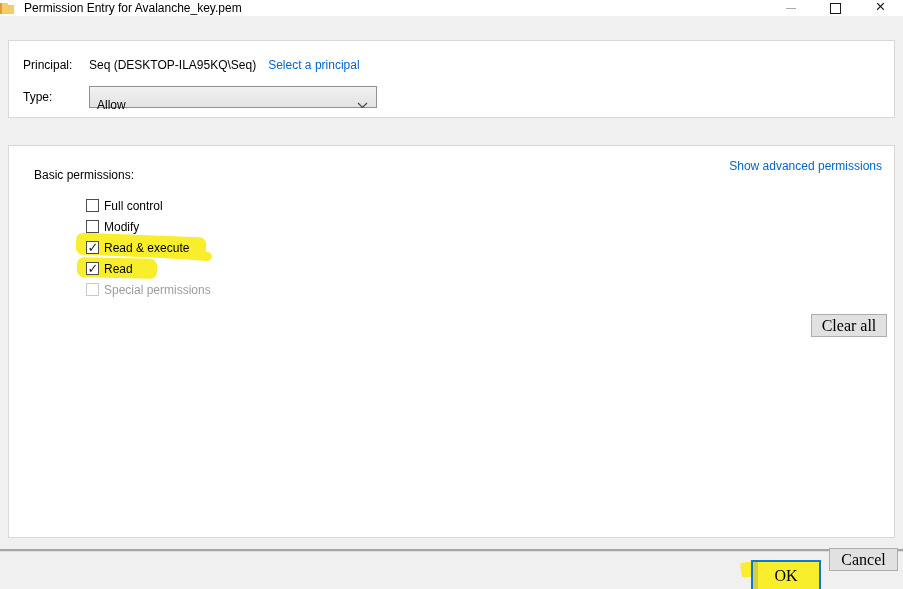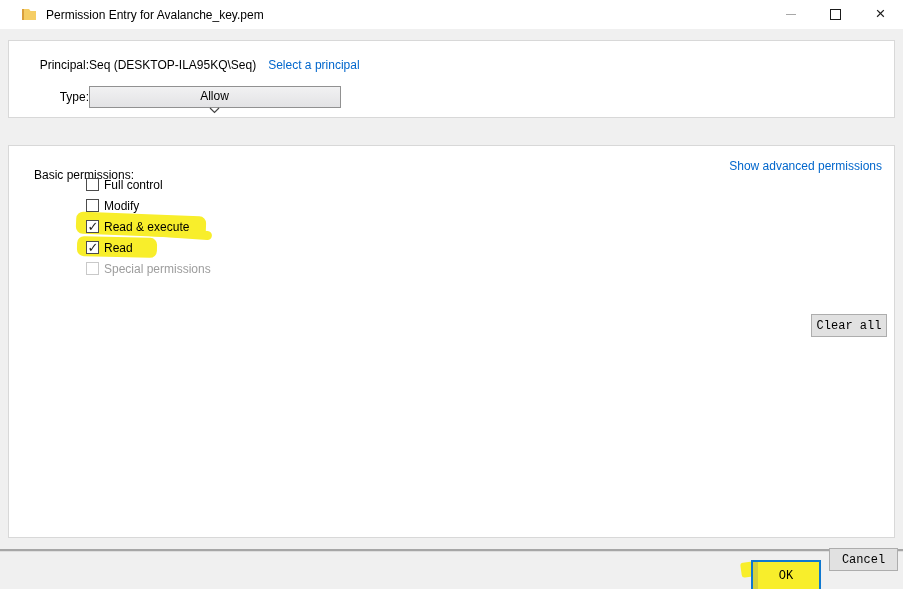--- a/index.html
+++ b/index.html
@@ -4,76 +4,76 @@
 <style>
   html,body{margin:0;padding:0;}
   .win{
     position:relative; width:903px; height:589px; overflow:hidden;
     background:#f0f0f0;
     font-family:"Liberation Sans","DejaVu Sans",sans-serif;
     font-size:12px; color:#000;
   }
   
   .titlebar{
-    position:absolute; left:0; top:0; width:903px; height:29px;
-    background:#ffffff; display:flex; align-items:center; padding-left:22px;
+    position:absolute; left:0; top:0; width:903px; height:16px;
+    background:#ffffff; display:flex; align-items:center; padding-left:0;
     box-sizing:border-box;
   }
   .app-icon{width:15px;height:13px;display:inline-block;}
   .title{margin-left:9px; font-size:12px; white-space:nowrap;}
   .win-controls{margin-left:auto; display:flex; height:100%;}
   .wc{width:45px; height:100%; display:flex; align-items:center; justify-content:center; cursor:default;}
   .dash{width:10px;height:1px;background:#a8a8a8;}
   .sq{width:9px;height:9px;border:1px solid #1b1b1b;}
   .x{font-size:17px;color:#1b1b1b;line-height:1;margin-top:-3px;}
   
   .panel{
     position:absolute; left:8px; width:887px; background:#fff;
     border:1px solid #d8d8d8; box-sizing:border-box;
   }
-  .panel-top{top:40px; height:78px;text-align:right;}
+  .panel-top{top:40px; height:78px;}
   .panel-perms{top:145px; height:393px;}
   
   .row-principal{position:absolute; left:14px; top:16px; display:flex; align-items:center; height:16px;}
   .row-type{position:absolute; left:14px; top:45px; display:flex; align-items:center; height:22px;}
   .lbl{display:inline-block; width:66px;}
   .val{white-space:nowrap;}
   .link{color:var(--link-blue,#0066cc); text-decoration:none; cursor:pointer; white-space:nowrap;margin-left:34px;}
   .row-principal .link{margin-left:12px;}
   .combobox{
-    width:252px; height:22px; box-sizing:border-box;
+    width:288px; height:22px; box-sizing:border-box;
     border:1px solid #919191;
     background:linear-gradient(#f1f1f2,#e3e3e5);
     display:flex; align-items:center; justify-content:space-between;
-    padding:2px 8px 0 7px; cursor:default;flex-direction:column;
+    padding:16px 8px 0 7px; cursor:default;
   }
   
   .section-lbl{position:absolute; left:25px; top:13px;margin-top:9px;}
   .adv-link{position:absolute; right:12px; top:13px;}
-  .perm-list{position:absolute; left:77px; top:28px;}
+  .perm-list{position:absolute; left:77px; top:49px;}
   .perm-row{position:relative; display:flex; align-items:center; height:21px; width:260px;}
   .cb{
     position:relative; z-index:1; flex:0 0 13px; width:13px; height:13px;
     box-sizing:border-box; border:1px solid #4c4c4c; background:#fff;
     display:flex; align-items:center; justify-content:center;
   }
   .check{visibility:hidden; font-size:13px; line-height:13px; color:#1b1b1b; margin-left:1px; margin-top:-1px;}
   .perm-row.checked .check{visibility:visible;}
   .perm-row.disabled .cb{border-color:#c9c9c9;}
   .perm-row.disabled .cb-label{color:#9d9d9d;}
   .cb-label{margin-left:5px; position:relative; z-index:1; white-space:nowrap;}
   
   .hl{display:none; position:absolute; background:var(--highlight-yellow,#f8ee2b); z-index:0; border-radius:7px;}
   .perm-row.highlighted .hl-main{display:block;}
   .perm-row:nth-child(3) .hl-main{left:-10px; top:-2px; width:130px; height:22px; transform:rotate(2.3deg);}
   .perm-row:nth-child(3).highlighted .hl-tail{display:block; left:58px; top:13px; width:68px; height:9px; transform:rotate(4deg); border-radius:5px;}
   .perm-row:nth-child(4) .hl-main{left:-9px; top:0px; width:80px; height:20px; transform:rotate(1.5deg);}
   
   .btn{
-    font-family:Liberation Mono, monospace; font-size:12px; color:#000;
+    font-family:Liberation Serif, serif; font-size:16px; color:#000;
     background:#e1e1e1; border:1px solid #adadad; box-sizing:border-box;
     display:flex; align-items:center; justify-content:center; cursor:default; padding:0;
   }
   .clear-btn{position:absolute; right:7px; top:168px; width:76px; height:23px;}
   
   .divider{position:absolute; left:0; top:549px; width:903px; height:2px; background:#a6a6a6; box-shadow:0 1px 0 #dedede;}
   .ok-btn{
     position:absolute; left:751px; top:560px; width:70px; height:32px; z-index:2;
     border:2px solid var(--focus-blue,#0f78d0);
     background:linear-gradient(90deg,#d6d13a 0 5px, var(--highlight-yellow,#f8ee2b) 5px);

